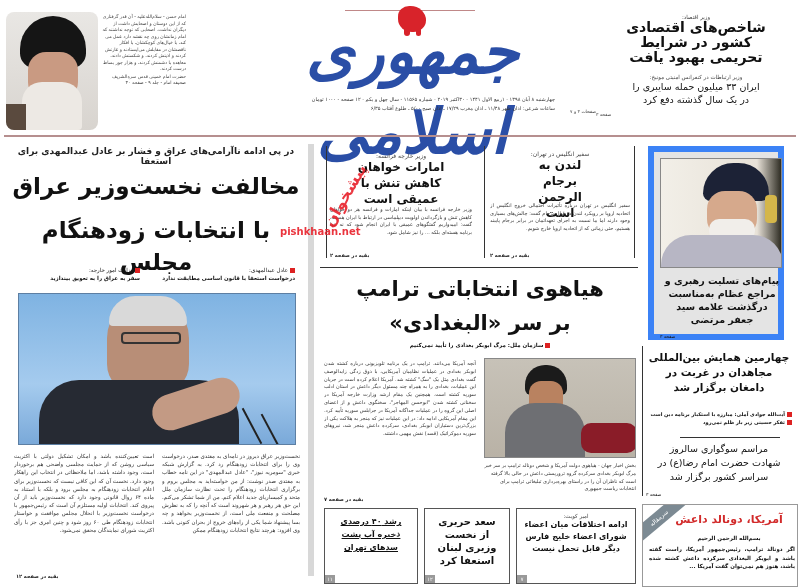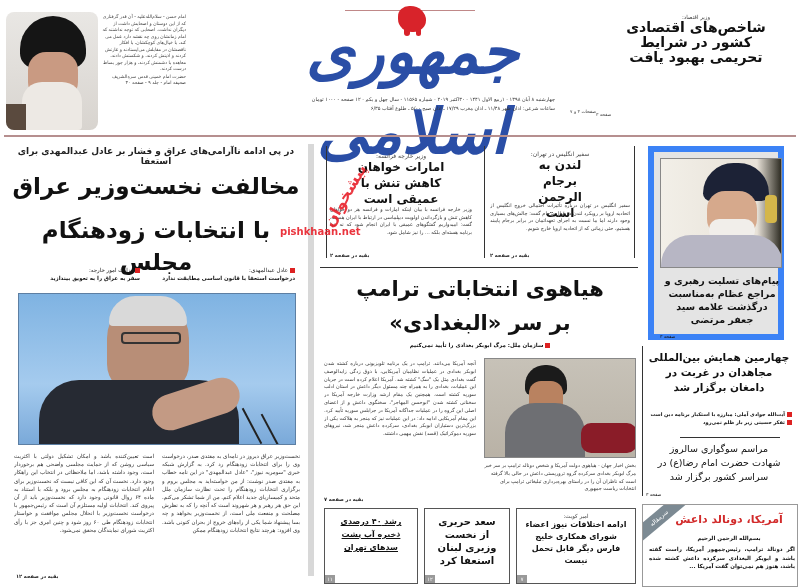--- a/index.html
+++ b/index.html
@@ -43,20 +43,24 @@
   <div class="abs" style="left:416px;top:28px;width:5px;height:8px;background:#d8232a;border-radius:0 0 4px 4px;"></div>
   <div class="abs center" style="left:270px;top:12px;width:285px;height:80px;font-family:'DejaVu Serif',serif;font-size:62px;font-weight:bold;color:#2a4ea6;line-height:80px;direction:rtl;letter-spacing:-1px;font-style:italic;">جمهوری اسلامی</div>
 
   <div class="abs rtl" style="left:290px;top:96px;width:265px;font-size:5px;color:#333;white-space:nowrap;overflow:hidden;">چهارشنبه ۸ آبان ۱۳۹۸ - ۱ربیع الاول ۱۴۴۱ - ۳۰اکتبر ۲۰۱۹ - شماره ۱۱۵۶۵ - سال چهل و یکم - ۱۲ صفحه - ۱۰۰۰ تومان</div>
   <div class="abs rtl" style="left:290px;top:105px;width:265px;font-size:5px;color:#333;white-space:nowrap;overflow:hidden;">ساعات شرعی: اذان ظهر ۱۱/۴۸ ـ اذان مغرب ۱۷/۲۹ ـ اذان صبح ۵/۰۰ ـ طلوع آفتاب ۶/۳۵</div>
   <div class="abs rtl" style="left:560px;top:109px;width:36px;font-size:4.5px;color:#444;">صفحات ۳ و ۷</div>
 
   <div class="abs rtl center" style="left:598px;top:14px;width:196px;">
     <div class="kicker center" style="font-size:5.5px;">وزیر اقتصاد:</div>
     <div class="bold center" style="font-size:14px;line-height:15px;padding:0 20px;">شاخص‌های اقتصادی کشور در شرایط تحریمی بهبود یافت</div>
+  </div>
+  <div class="abs rtl center" style="left:598px;top:74px;width:196px;">
+    <div class="kicker center" style="font-size:5.5px;">وزیر ارتباطات در کنفرانس امنیتی مونیخ:</div>
+    <div class="center" style="font-size:9.5px;line-height:13px;padding:0 30px;">ایران ۳۳ میلیون حمله سایبری را در یک سال گذشته دفع کرد</div>
   </div>
   <div class="abs" style="left:596px;top:112px;font-size:4.5px;color:#444;">صفحه ۳</div>
 </div>
 <div class="hr" style="left:4px;top:135px;width:792px;height:1.5px;background:#b68f8f;"></div>
 
 <div class="abs rtl center" style="left:8px;top:146px;width:296px;font-size:9px;font-weight:bold;color:#222;">در پی ادامه ناآرامی‌های عراق و فشار بر عادل عبدالمهدی برای استعفا</div>
 <div class="abs rtl center" style="left:8px;top:170px;width:296px;font-size:23px;font-weight:900;color:#111;line-height:32px;">مخالفت نخست‌وزیر عراق</div>
 <div class="abs rtl center" style="left:8px;top:214px;width:296px;font-size:23px;font-weight:900;color:#111;line-height:32px;">با انتخابات زودهنگام مجلس</div>
 
 <div class="abs rtl" style="left:160px;top:266px;width:135px;font-size:5.5px;line-height:8px;">
@@ -136,21 +140,21 @@
 <div class="abs rtl" style="left:646px;top:410px;width:146px;font-size:5px;line-height:8px;font-weight:bold;">
   <div><span class="redsq"></span><span>آیت‌الله جوادی آملی: مبارزه با استکبار برنامه دین است</span></div>
   <div><span class="redsq"></span><span>تفکر حسینی زیر بار ظلم نمی‌رود</span></div>
 </div>
 <div class="hr" style="left:680px;top:437px;width:100px;background:#333;"></div>
 <div class="abs rtl center" style="left:646px;top:442px;width:146px;font-size:9.5px;line-height:14px;padding:0 10px;">مراسم سوگواری سالروز شهادت حضرت امام رضا(ع) در سراسر کشور برگزار شد</div>
 <div class="abs" style="left:646px;top:492px;font-size:4.5px;">صفحه ۳</div>
 
 <div class="boxed rtl center" style="left:516px;top:508px;width:120px;height:76px;">
   <div class="kicker" style="margin-top:4px;font-size:5.5px;">امیر کویت:</div>
-  <div class="bold" style="font-size:8px;line-height:12px;padding:0 6px;">ادامه اختلافات نیوز اعضاء شورای همکاری خلیج فارس دیگر قابل تحمل نیست</div>
+  <div class="bold" style="font-size:8px;line-height:12px;padding:0 6px;">ادامه اختلافات میان اعضاء شورای اعضاء خلیج فارس دیگر قابل تحمل نیست</div>
   <div class="pagenum">۷</div>
 </div>
 <div class="boxed rtl center" style="left:424px;top:508px;width:86px;height:76px;">
   <div class="bold" style="font-size:10px;line-height:13px;padding:6px 8px 0;">سعد حریری از نخست وزیری لبنان استعفا کرد</div>
   <div class="pagenum">۱۲</div>
 </div>
 <div class="boxed rtl center" style="left:324px;top:508px;width:94px;height:76px;text-decoration:underline;">
   <div class="bold" style="font-size:8px;line-height:13px;padding:6px 8px 0;">رشد ۴۰ درصدی ذخیره آب پشت سدهای تهران</div>
   <div class="pagenum">۱۱</div>
 </div>

